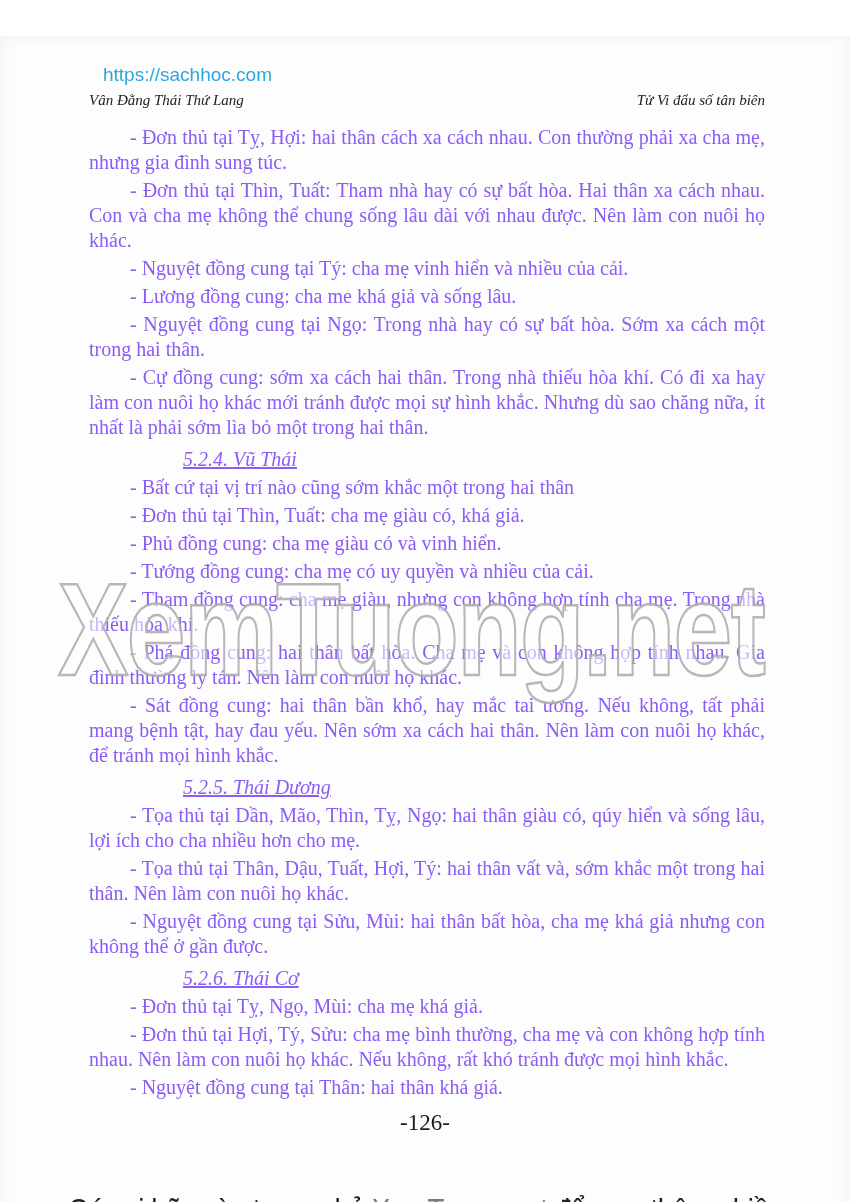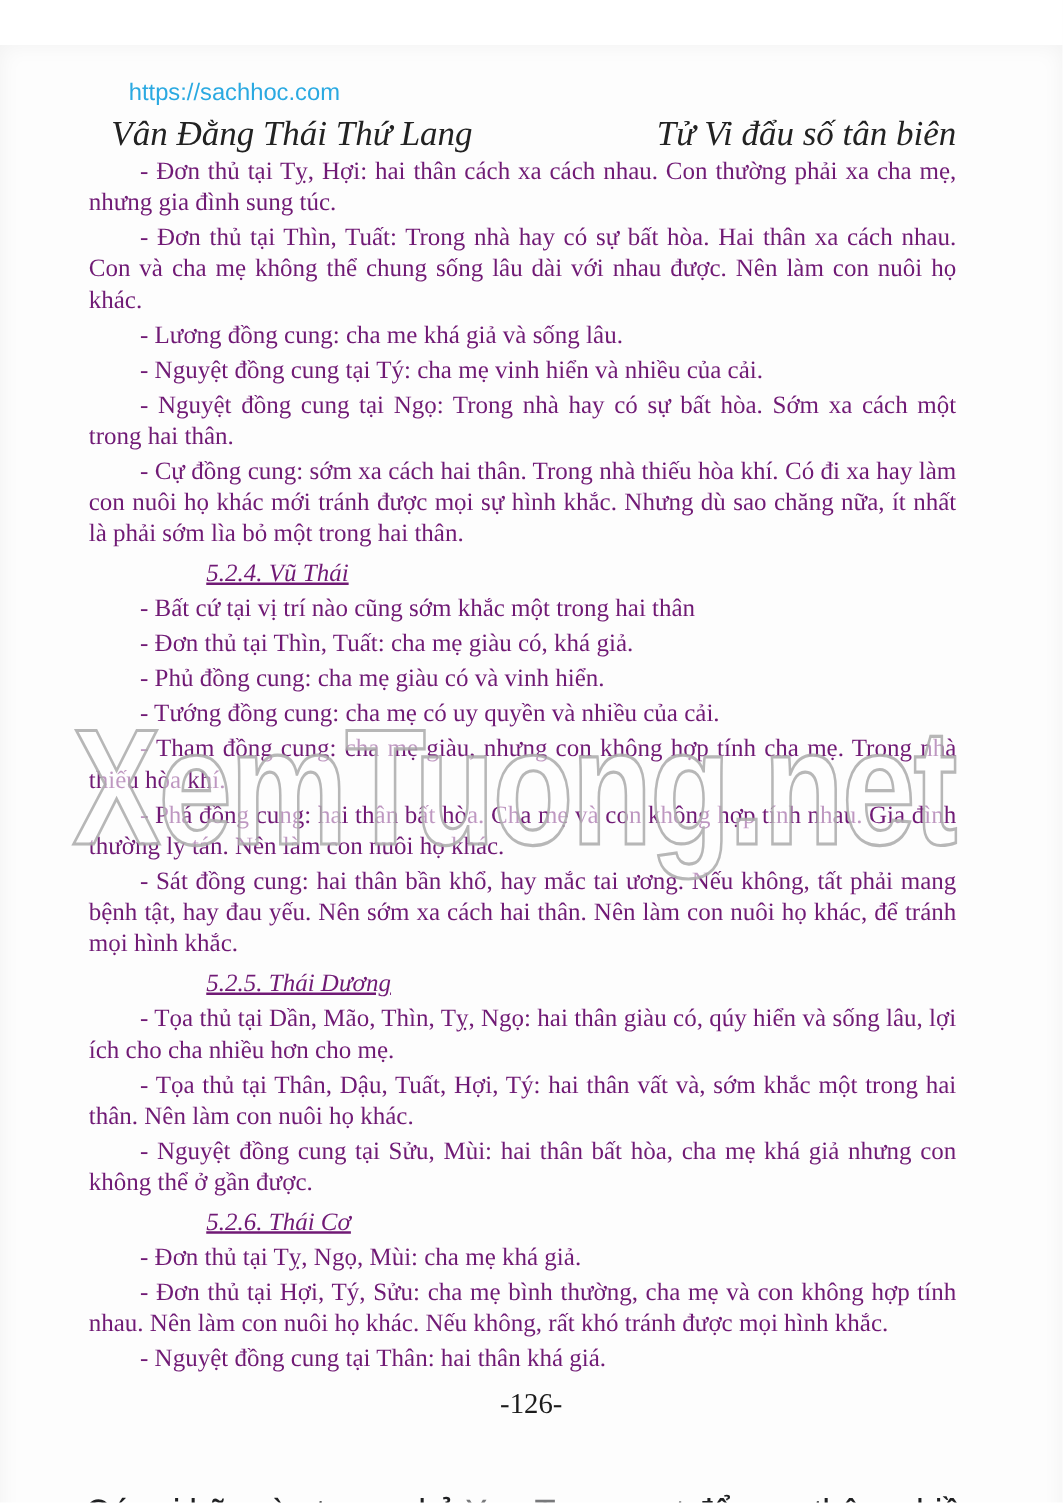--- a/index.html
+++ b/index.html
@@ -17,25 +17,25 @@
     margin-top:36px;
   }
   .site-link{
     position:absolute;left:103px;top:28px;
     font-family:"Liberation Sans", sans-serif;
     font-size:19px;color:#2aa9e1;text-decoration:none;
   }
   .running-head{
     position:absolute;left:89px;right:85px;top:56px;
     display:flex;justify-content:space-between;
-    font-style:italic;font-size:28px;color:#222;
+    font-style:italic;font-size:15px;color:#222;
   }
   .content{
-    position:absolute;left:71px;right:85px;top:86px;
-    font-size:20px;line-height:25px;color:#701a75;
+    position:absolute;left:89px;right:85px;top:86px;
+    font-size:20px;line-height:25px;color:#8b5cf6;
     text-align:justify;
     font-family:Liberation Serif, serif;
   }
   .content p{margin:3px 0 0;text-indent:41px;}
   .content h3{
     margin:7px 0 2px 94px;
     font-size:20px;font-weight:normal;font-style:italic;
     text-decoration:underline;text-align:left;
   }
   .watermark{
@@ -69,23 +69,23 @@
 
   <a class="site-link" href="#">https://sachhoc.com</a>
 
   <div class="running-head">
     <span>Vân Đằng Thái Thứ Lang</span>
     <span>Tử Vi đẩu số tân biên</span>
   </div>
 
   <div class="content">
       <p>- Đơn thủ tại Tỵ, Hợi: hai thân cách xa cách nhau. Con thường phải xa cha mẹ, nhưng gia đình sung túc.</p>
-      <p>- Đơn thủ tại Thìn, Tuất: Trong nhà hay có sự bất hòa. Hai thân xa cách nhau. Con và cha mẹ không thể chung sống lâu dài với nhau được. Nên làm con nuôi họ khác.</p>
+      <p>- Đơn thủ tại Thìn, Tuất: Tham nhà hay có sự bất hòa. Hai thân xa cách nhau. Con và cha mẹ không thể chung sống lâu dài với nhau được. Nên làm con nuôi họ khác.</p>
+      <p>- Nguyệt đồng cung tại Tý: cha mẹ vinh hiển và nhiều của cải.</p>
       <p>- Lương đồng cung: cha me khá giả và sống lâu.</p>
-      <p>- Nguyệt đồng cung tại Tý: cha mẹ vinh hiển và nhiều của cải.</p>
       <p>- Nguyệt đồng cung tại Ngọ: Trong nhà hay có sự bất hòa. Sớm xa cách một trong hai thân.</p>
       <p>- Cự đồng cung: sớm xa cách hai thân. Trong nhà thiếu hòa khí. Có đi xa hay làm con nuôi họ khác mới tránh được mọi sự hình khắc. Nhưng dù sao chăng nữa, ít nhất là phải sớm lìa bỏ một trong hai thân.</p>
       <h3>5.2.4. Vũ Thái </h3>
       <p>- Bất cứ tại vị trí nào cũng sớm khắc một trong hai thân</p>
       <p>- Đơn thủ tại Thìn, Tuất: cha mẹ giàu có, khá giả.</p>
       <p>- Phủ đồng cung: cha mẹ giàu có và vinh hiển.</p>
       <p>- Tướng đồng cung: cha mẹ có uy quyền và nhiều của cải.</p>
       <p>- Tham đồng cung: cha mẹ giàu, nhưng con không hợp tính cha mẹ. Trong nhà thiếu hòa khí.</p>
       <p>- Phá đồng cung: hai thân bất hòa. Cha mẹ và con không hợp tính nhau. Gia đình thường ly tán. Nên làm con nuôi họ khác.</p>
       <p>- Sát đồng cung: hai thân bần khổ, hay mắc tai ương. Nếu không, tất phải mang bệnh tật, hay đau yếu. Nên sớm xa cách hai thân. Nên làm con nuôi họ khác, để tránh mọi hình khắc.</p>

